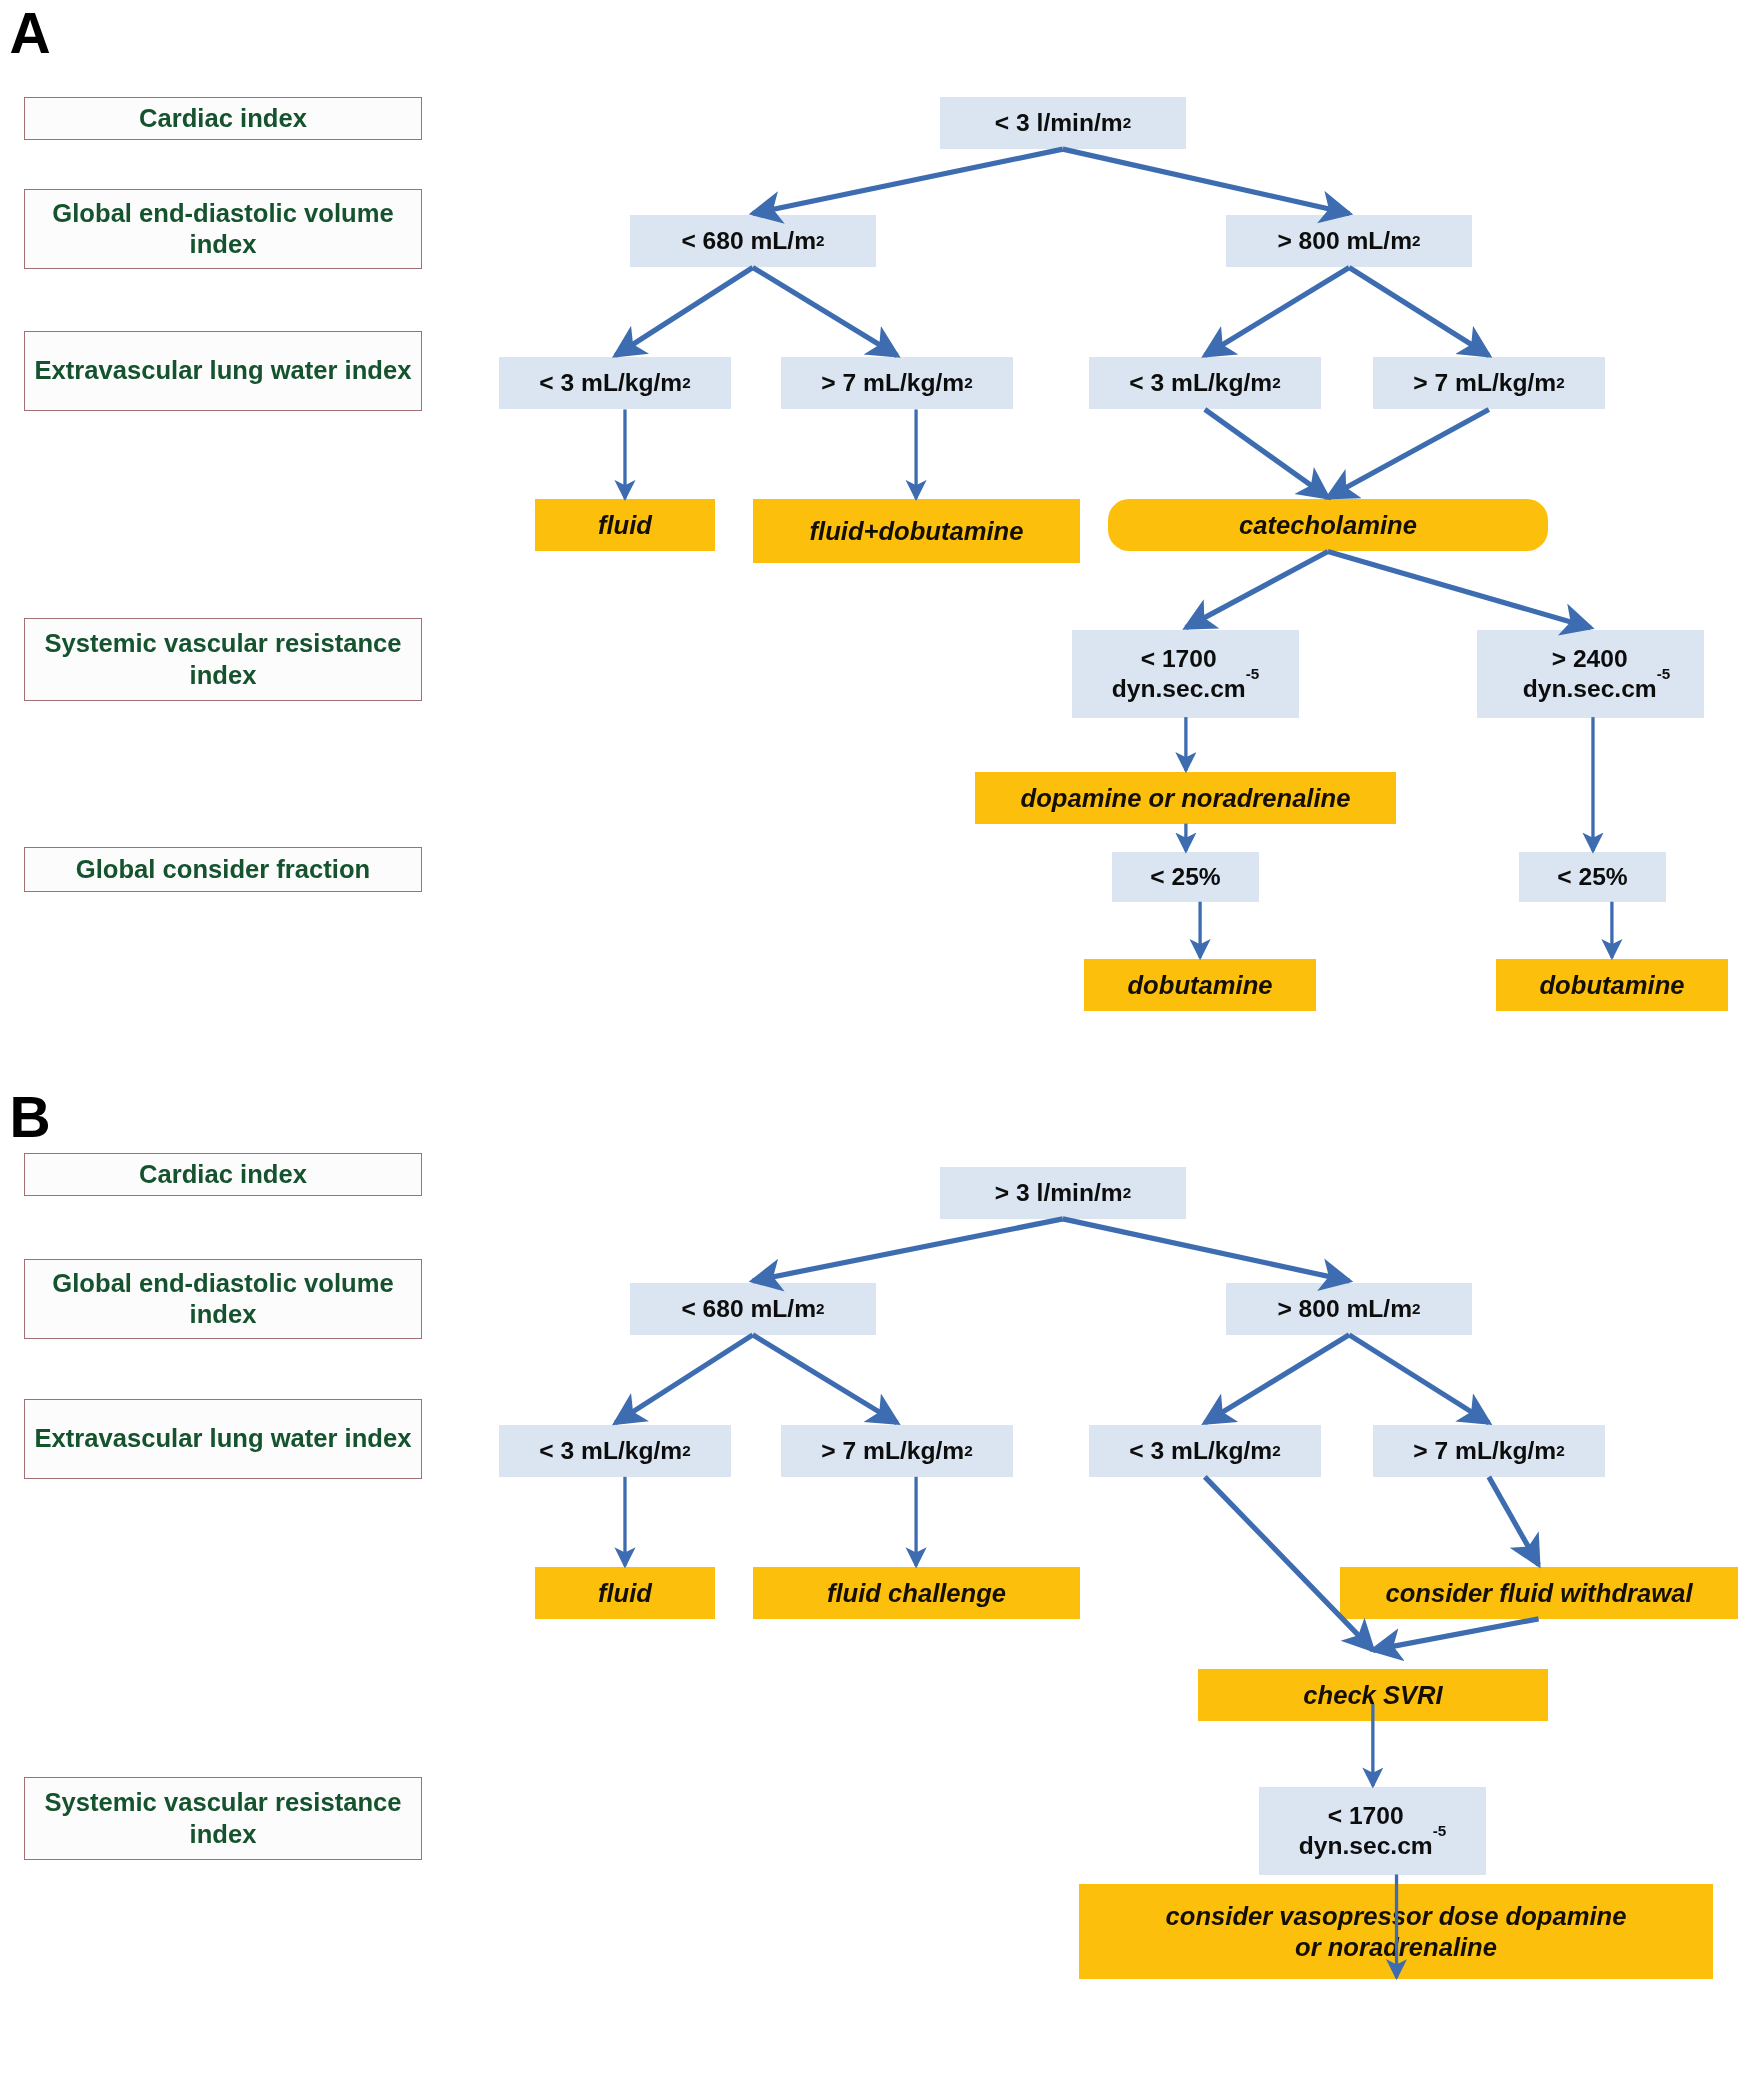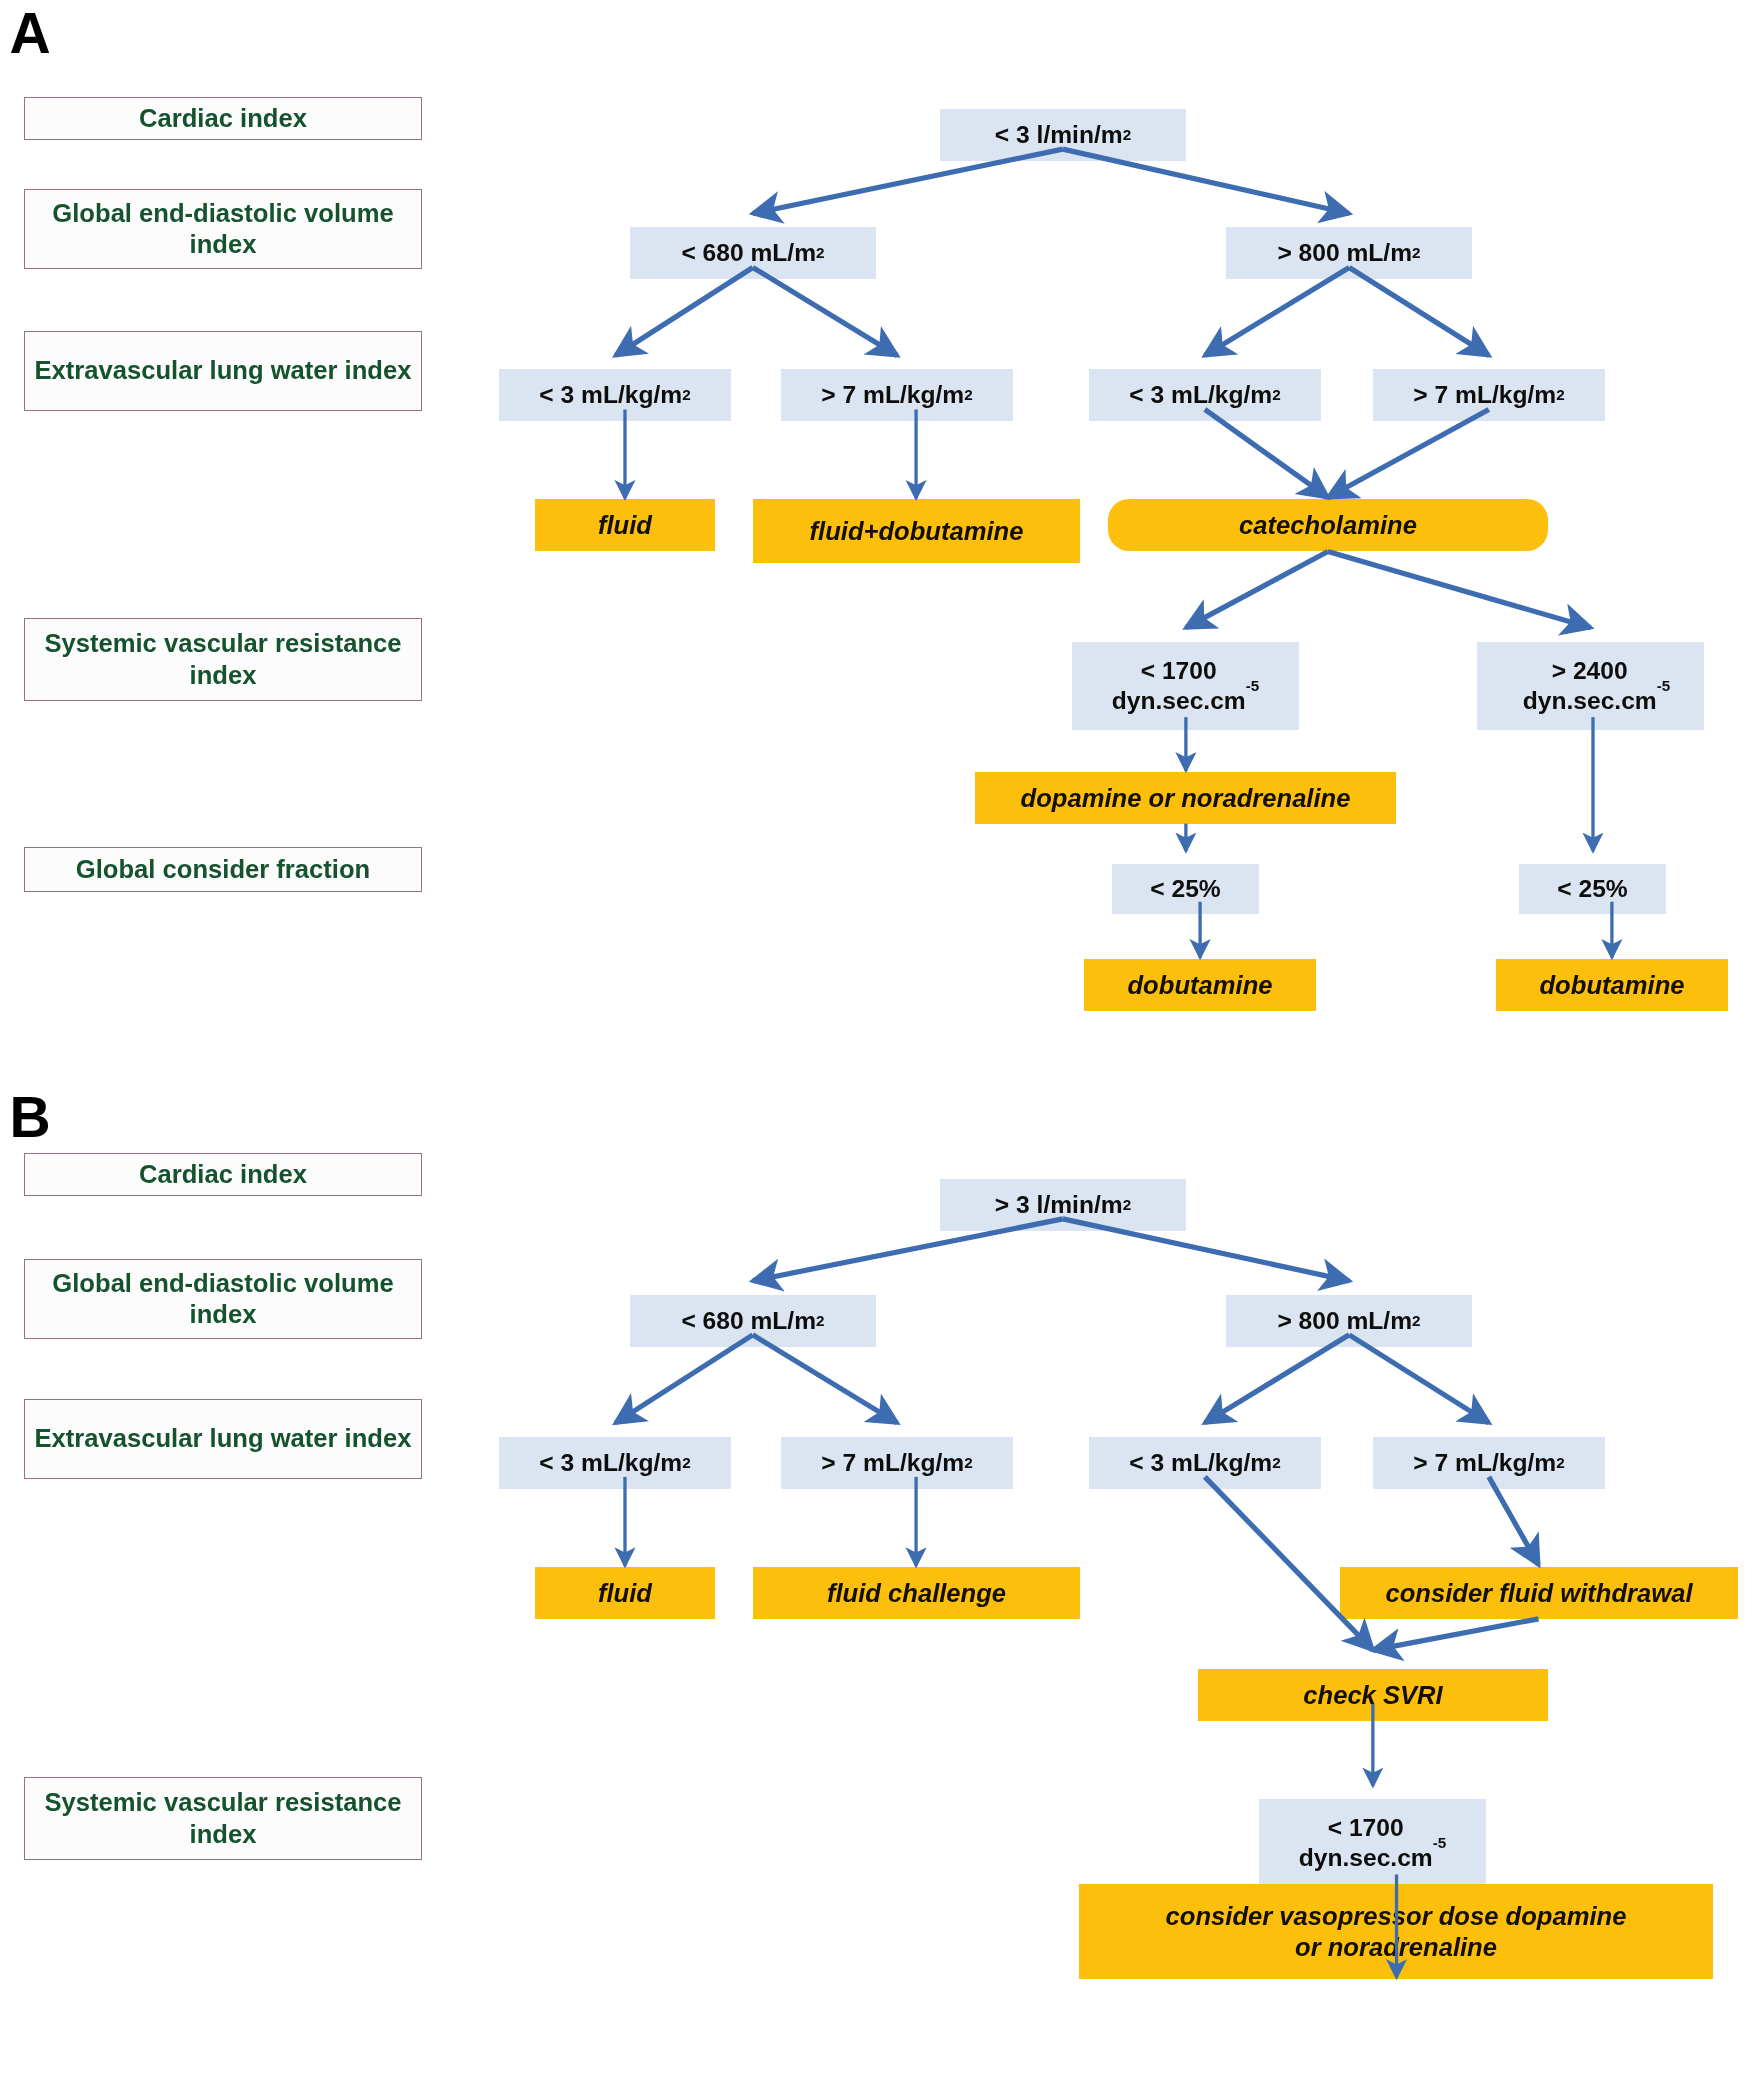--- a/index.html
+++ b/index.html
@@ -25,21 +25,20 @@
     padding:1.9px 6.6px;
   }
   .node{
     position:absolute;
     background:#dbe5f1;
     display:flex;align-items:center;justify-content:center;
     text-align:center;
     font-size:24.6px;font-weight:600;color:#0d0d0d;
     line-height:1.22;
     box-sizing:border-box;
-    margin-top:12px;
   }
   .action{
     position:absolute;
     background:#fcc00c;
     display:flex;align-items:center;justify-content:center;
     text-align:center;
     font-size:25.6px;font-weight:bold;color:#140f00;
     line-height:1.2;
     box-sizing:border-box;
     padding:0 4.7px;

